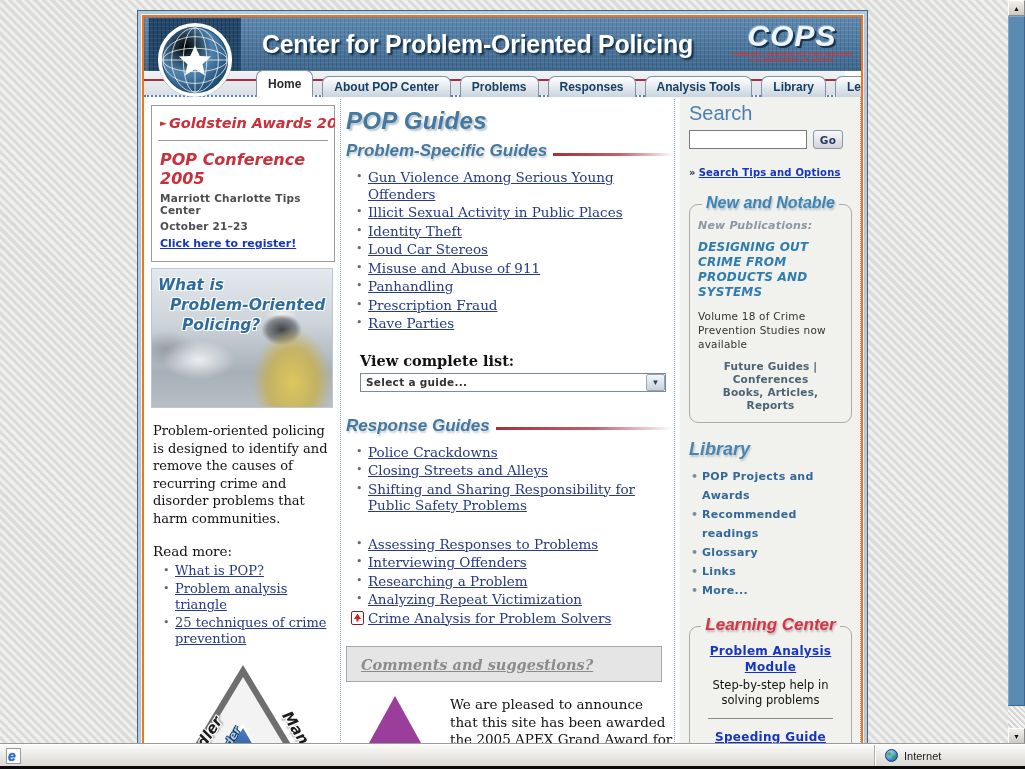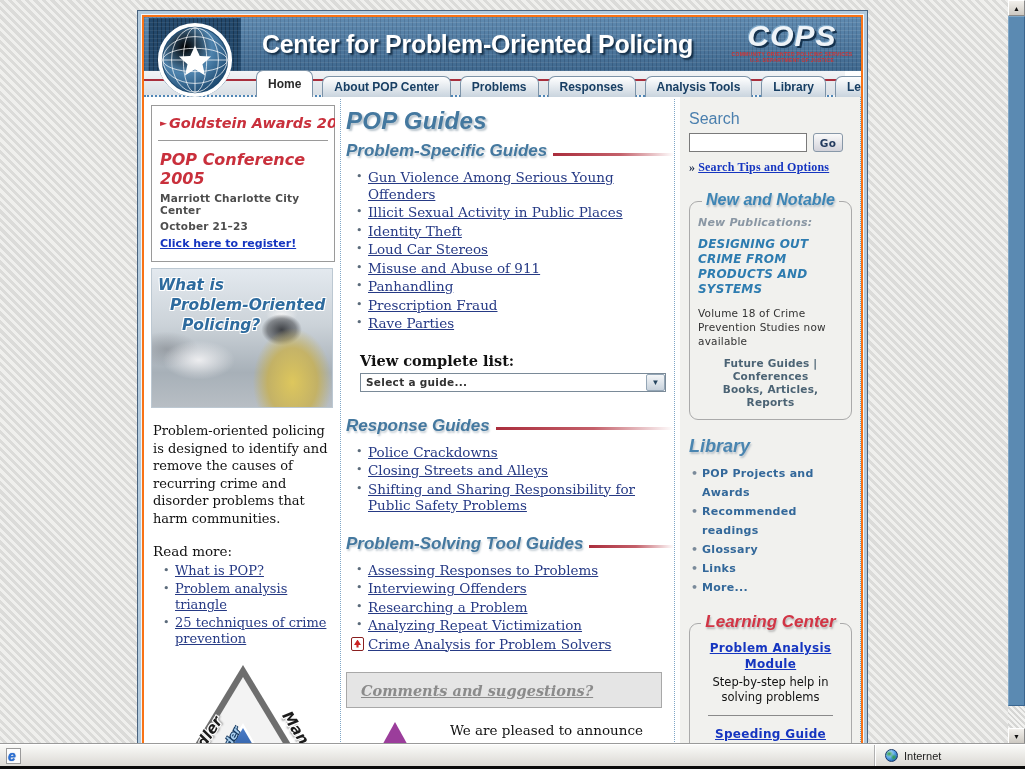--- a/index.html
+++ b/index.html
@@ -134,27 +134,27 @@
   .apex-logo{position:relative; width:86px; height:96px; flex:none; margin-left:10px;}
   .apex-a{position:absolute; left:8px; top:0; width:62px; height:56px; background:#9b3d9b;
     clip-path:polygon(50% 0,100% 100%,0 100%);}
   .apex-text{margin-left:8px; width:226px; font-family:"DejaVu Serif", serif; font-size:13.5px;
     line-height:17.5px; color:#111;}
 
   
   .colR{position:absolute; left:536px; top:80px; bottom:0; width:181px; background:#f1f1ee;
     border-right:1px dotted #6a9cc4; padding:0 8px 0 9px; overflow:hidden;
     font-family:"DejaVu Sans", sans-serif;}
-  .search-h{margin-top:13px; font-family:"Liberation Sans", sans-serif; font-size:16px; color:#4a7fae;}
+  .search-h{margin-top:5px; font-family:"Liberation Sans", sans-serif; font-size:20px; color:#4a7fae;}
   .search-row{margin-top:5px; display:flex; align-items:center; gap:6px;}
   .search-input{width:118px; height:19px; border:1px solid #7a7a7a; background:#fff; font-size:11px; padding:0 3px;}
   .go-btn{width:30px; height:19px; background:linear-gradient(#fafafa,#d2d2da); border:1px solid #8898a8;
     border-radius:3px; font-size:10.5px; font-weight:bold; color:#223a5e; cursor:pointer;
     font-family:"DejaVu Sans", sans-serif; letter-spacing:.3px;}
-  .tips{margin-top:8px; font-size:12px; font-weight:bold; letter-spacing:.2px;font-family:Liberation Serif, serif;}
+  .tips{margin-top:18px; font-size:10px; font-weight:bold; letter-spacing:.2px;}
   .tips .chev{color:#1a2a4a; margin-right:3px; text-decoration:none;}
   .tips a{color:#1535c0; text-decoration:underline; cursor:pointer;}
 
   .nnbox{position:relative; margin-top:26px; border:1px solid #aaa; border-radius:9px; padding:14px 8px 10px;}
   .nn-head{position:absolute; left:0; right:0; top:-11px; text-align:center; font-size:16px; font-weight:900;
     font-style:italic; color:#3d85b5; text-shadow:1px 2px 2px #b5bec5;
     font-family:"Liberation Sans", sans-serif; white-space:nowrap;}
   .nn-head .bg{background:#f1f1ee; padding:0 4px;}
   .nn-label{font-size:11px; font-weight:bold; font-style:italic; color:#8a97a4; letter-spacing:.2px;}
   .nn-title{margin-top:8px; font-size:12px; font-weight:900; font-style:italic; color:#2e7cb0;
@@ -266,21 +266,21 @@
   </div>
 
   <div class="vsep" style="left:196px"></div>
   <div class="vsep" style="left:530px"></div>
 
   <div class="colL">
     <div class="annbox">
       <div class="gold-title"><span class="gold-arrow">►</span><span>Goldstein Awards 2005</span></div>
       <div class="ann-div"></div>
       <div class="conf-title">POP Conference 2005</div>
-      <div class="conf-line">Marriott Charlotte City Center</div>
+      <div class="conf-line">Marriott Charlotte Tips Center</div>
       <div class="conf-line">October 21–23</div>
       <a class="conf-reg">Click here to register!</a>
     </div>
 
     <div class="photo">
       <div class="photo-t">What is</div>
       <div class="photo-t pt2">Problem-Oriented</div>
       <div class="photo-t pt3">Policing?</div>
     </div>
 
@@ -334,24 +334,20 @@
       <span class="h">Response Guides</span>
               <span class="rule"></span>
     </div>
     <ul class="glist">
       <li><a class="slink">Police Crackdowns</a></li>
       <li><a class="slink">Closing Streets and Alleys</a></li>
       <li><a class="slink">Shifting and Sharing Responsibility for Public Safety Problems</a></li>
     </ul>
 
     <div class="resp-gap" style="height:14px"></div>
-    <div class="sec-head">
-      <span class="h">Problem-Solving Tool Guides</span>
-              <span class="rule"></span>
-    </div>
     <ul class="glist">
       <li><a class="slink">Assessing Responses to Problems</a></li>
       <li><a class="slink">Interviewing Offenders</a></li>
       <li><a class="slink">Researching a Problem</a></li>
       <li><a class="slink">Analyzing Repeat Victimization</a></li>
       <li class="pdf"><span class="pdf-ico"></span><a class="slink">Crime Analysis for Problem Solvers</a></li>
     </ul>
 
     <div class="comments">
       <a>Comments and suggestions?</a>

